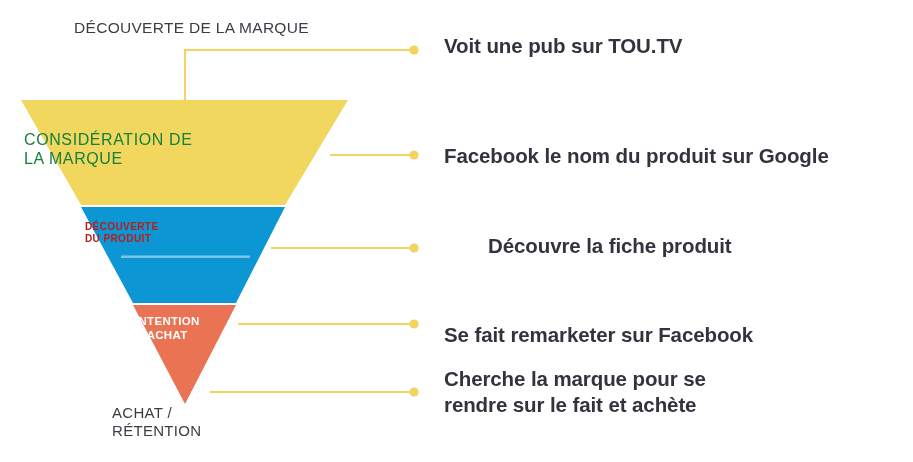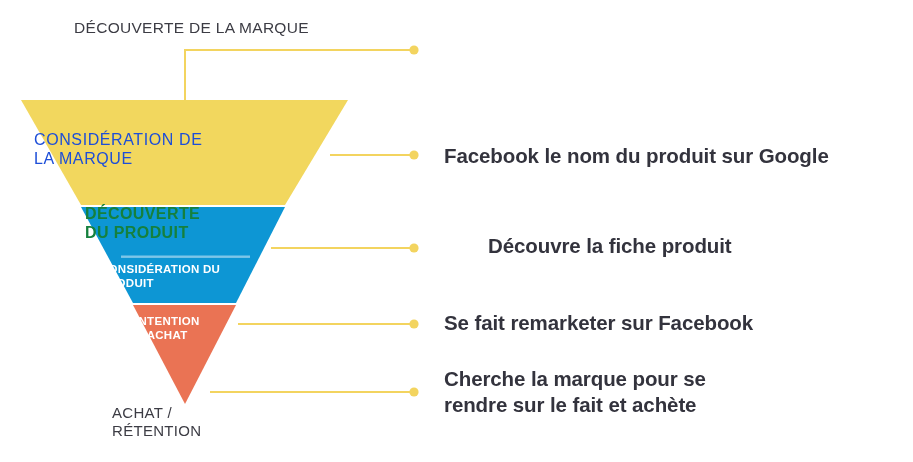--- a/index.html
+++ b/index.html
@@ -45,36 +45,36 @@
   #label-discovery-brand {
     left: 74px;
     top: 19px;
     width: 340px;
     font-size: 15.5px;
     letter-spacing: 0.3px;
     color: #3c3c44;
   }
 
   #label-consideration-brand {
-    left: 34px;
+    left: 24px;
     top: 131px;
     width: 300px;
     font-size: 16px;
     letter-spacing: 0.6px;
-    color: #1d4ed8;
+    color: #15803d;
   }
 
   #label-discovery-product {
     left: 85px;
-    top: 205px;
+    top: 221px;
     width: 196px;
-    font-size: 16px;
+    font-size: 10px;
     font-weight: bold;
     letter-spacing: 0.4px;
-    color: #15803d;
+    color: #b91c1c;
   }
 
   #label-consideration-product {
     left: 100px;
     top: 263px;
     width: 166px;
     font-size: 11.5px;
     font-weight: bold;
     letter-spacing: 0.3px;
     color: #ffffff;
@@ -107,21 +107,21 @@
     font-weight: bold;
     letter-spacing: -0.1px;
     line-height: 1.28;
     color: #33333d;
     white-space: pre-line;
   }
 
   #callout-0 { top: 33px; }
   #callout-1 { top: 143px; }
   #callout-2 { top: 233px; margin-left: 44px; }
-  #callout-3 { top: 310px; }
+  #callout-3 { top: 322px; }
   #callout-4 { top: 366px; }
 </style>
 </head>
 <body>
 
 <div id="stage">
 
   <svg id="funnel-svg" viewBox="0 0 913 462">
 
     <polygon points="21,100 348,100 285,205 81,205" fill="#F2D75E"></polygon>
@@ -149,29 +149,28 @@
   </svg>
 
   <div class="funnel-label" id="label-discovery-brand">DÉCOUVERTE DE LA MARQUE</div>
 
   <div class="funnel-label" id="label-consideration-brand">CONSIDÉRATION  DE
 LA MARQUE</div>
 
   <div class="funnel-label" id="label-discovery-product">DÉCOUVERTE
 DU PRODUIT</div>
 
-  <div class="funnel-label" id="label-consideration-product">CONSIDÉRATION DU
-PRODUIT</div>
 
   <div class="funnel-label" id="label-intention">INTENTION
 D'ACHAT</div>
 
   <div class="funnel-label" id="label-purchase-retention">ACHAT /
 RÉTENTION</div>
 
+  <div class="callout" id="callout-0">Voit une pub sur TOU.TV</div>
 
   <div class="callout" id="callout-1">Facebook le nom du produit sur Google</div>
 
   <div class="callout" id="callout-2">Découvre la fiche produit</div>
 
   <div class="callout" id="callout-3">Se fait remarketer sur Facebook</div>
 
   <div class="callout" id="callout-4">Cherche la marque pour se
 rendre sur le fait et achète</div>
 

